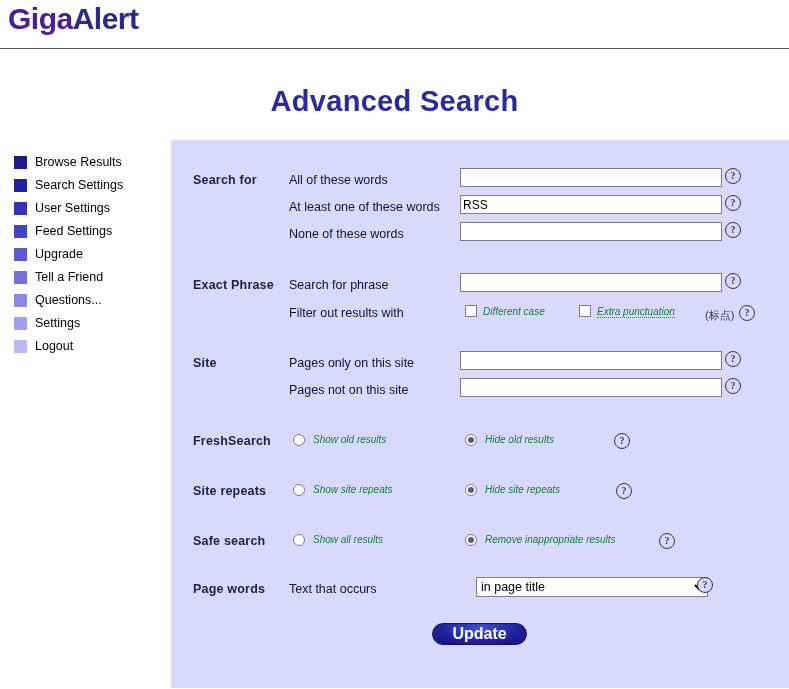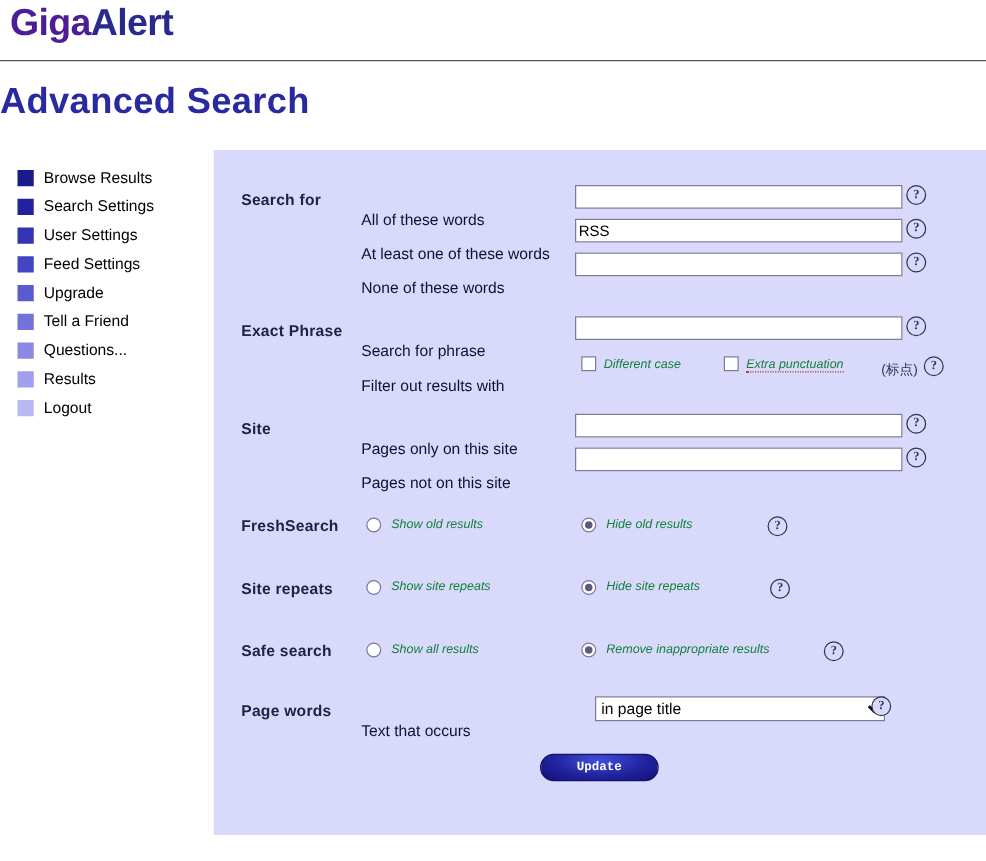--- a/index.html
+++ b/index.html
@@ -29,24 +29,25 @@
     top: 2px;
     font-size: 30px;
     font-weight: bold;
     letter-spacing: -0.5px;
   }
   #logo .giga { color: #4c1d95; }
   #logo .alert { color: #2a2a8c; }
 
   
   #page-title {
+    text-align: center;
     color: #2a2aa0;
     font-size: 29px;
     font-weight: bold;
-    margin-top: 16px;
+    margin-top: 36px;
     letter-spacing: 0.3px;
   }
 
   
   #content {
     position: relative;
     margin-top: 22px;
   }
 
   
@@ -88,21 +89,20 @@
     font-weight: bold;
     font-size: 12.5px;
     color: #222244;
     letter-spacing: 0.2px;
   }
   .field-label {
     position: absolute;
     left: 118px;
     font-size: 12.5px;
     color: #111133;
-    margin-top: 16px;
   }
   .txtin {
     position: absolute;
     left: 289px;
     width: 256px;
     height: 17px;
     border: 1px solid #7b7b9b;
     background: #ffffff;
     font-family: "Liberation Sans", sans-serif;
     font-size: 12px;
@@ -185,23 +185,23 @@
     position: absolute;
     left: 261px;
     top: 483px;
     width: 95px;
     height: 22px;
     border-radius: 11px;
     background: radial-gradient(ellipse at 50% 20%, #3f4fd8 0%, #2323a0 55%, #101074 100%);
     border: 1px solid #14146b;
     color: #ffffff;
     font-weight: bold;
-    font-size: 10px;
-    cursor: pointer;
-    font-family: Liberation Mono, monospace;
+    font-size: 16px;
+    cursor: pointer;
+    font-family: Liberation Sans, sans-serif;
     text-align: center;
   }
 </style>
 </head>
 <body>
 
 <div id="header">
   <div id="logo">
     <span class="giga">Giga</span><span class="alert">Alert</span>
   </div>
@@ -235,21 +235,21 @@
     <div class="nav-item">
       <span class="nav-bullet" style="background:#7272da"></span>
       <span class="nav-label">Tell a Friend</span>
     </div>
     <div class="nav-item">
       <span class="nav-bullet" style="background:#8a8ae4"></span>
       <span class="nav-label">Questions...</span>
     </div>
     <div class="nav-item">
       <span class="nav-bullet" style="background:#a0a0ec"></span>
-      <span class="nav-label">Results</span>
+      <span class="nav-label">Settings</span>
     </div>
     <div class="nav-item">
       <span class="nav-bullet" style="background:#b8b8f4"></span>
       <span class="nav-label">Logout</span>
     </div>
   </div>
 
   <div id="panel">
 
     <div class="sec-label" style="top:33px">Search for</div>

